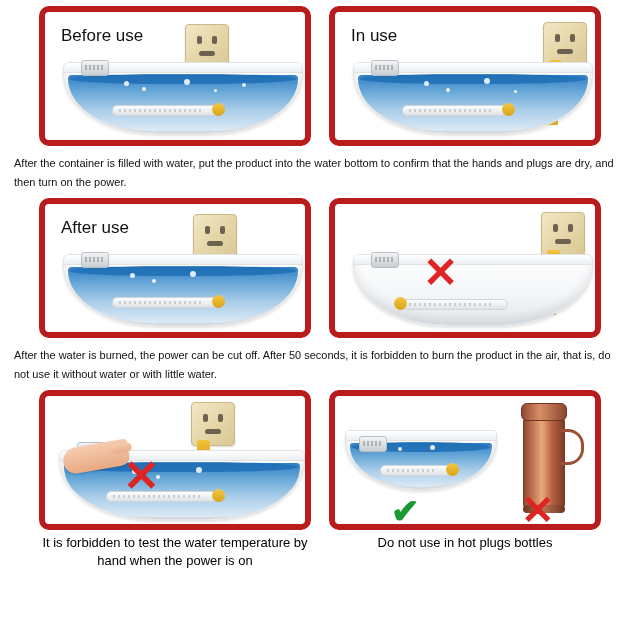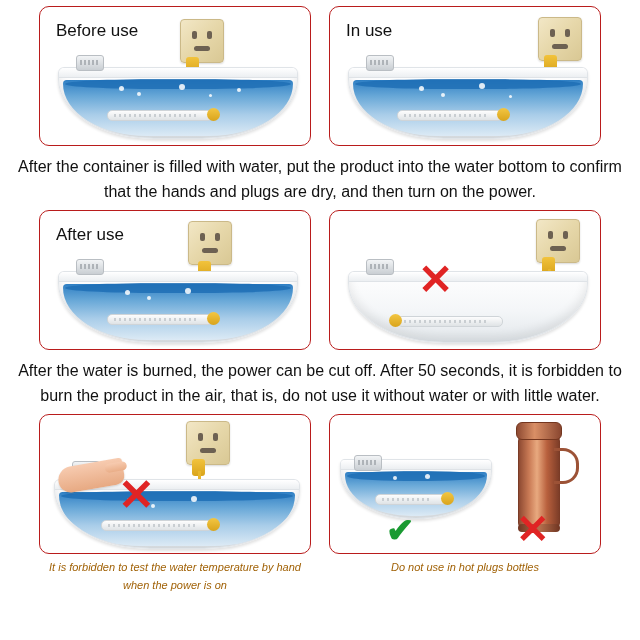--- a/index.html
+++ b/index.html
@@ -32,56 +32,54 @@
   
   .row {
     display: flex;
     justify-content: center;
     gap: 18px;
     margin-top: 6px;
   }
   .panel {
     width: 272px;
     height: 140px;
-    border: 1px solid #b91c1c;
+    border: 6px solid #b91c1c;
     border-radius: 10px;
     background: #ffffff;
     position: relative;
     box-sizing: border-box;
     overflow: hidden;
   }
   .panel-label {
     position: absolute;
     left: 16px;
     top: 14px;
     font-size: 17px;
     color: #111111;
   }
 
   .caption {
-    font-size: 16px;
-    line-height: 25px;
+    font-size: 11px;
+    line-height: 19px;
     color: #111111;
-    text-align: center;
     padding: 8px 14px 0 14px;
     box-sizing: border-box;
   }
   .caption-row {
     display: flex;
     justify-content: center;
     gap: 18px;
     margin-top: 4px;
   }
   .caption-cell {
     width: 272px;
-    font-size: 11px;
+    font-size: 13px;
     line-height: 18px;
     text-align: center;
-    color: #a16207;
-    font-style: italic;
+    color: #000000;
   }
 
   
   .scene { position: absolute; inset: 0; }
 
   
   .socket {
     position: absolute;
     width: 42px;
     height: 42px;

